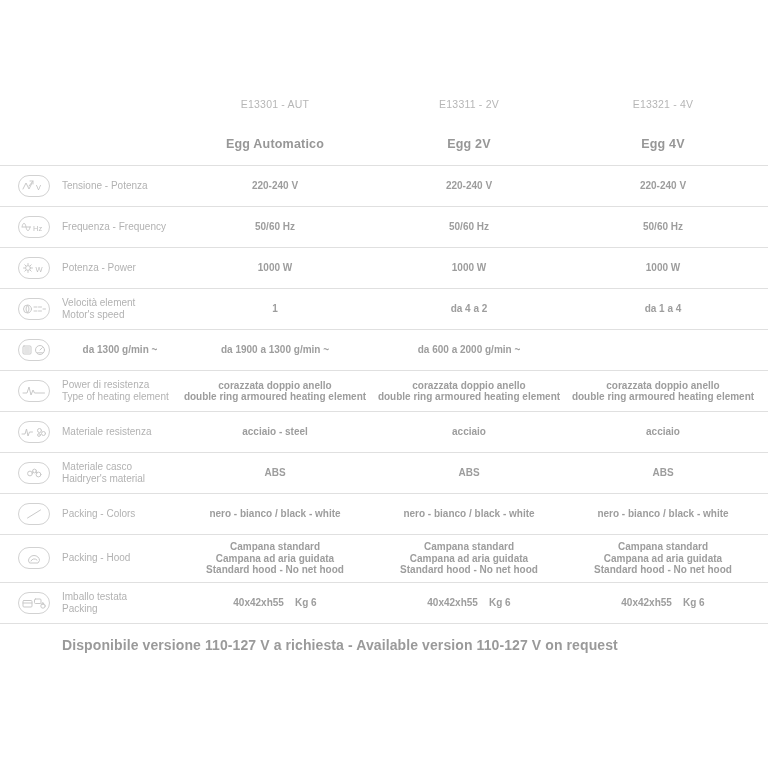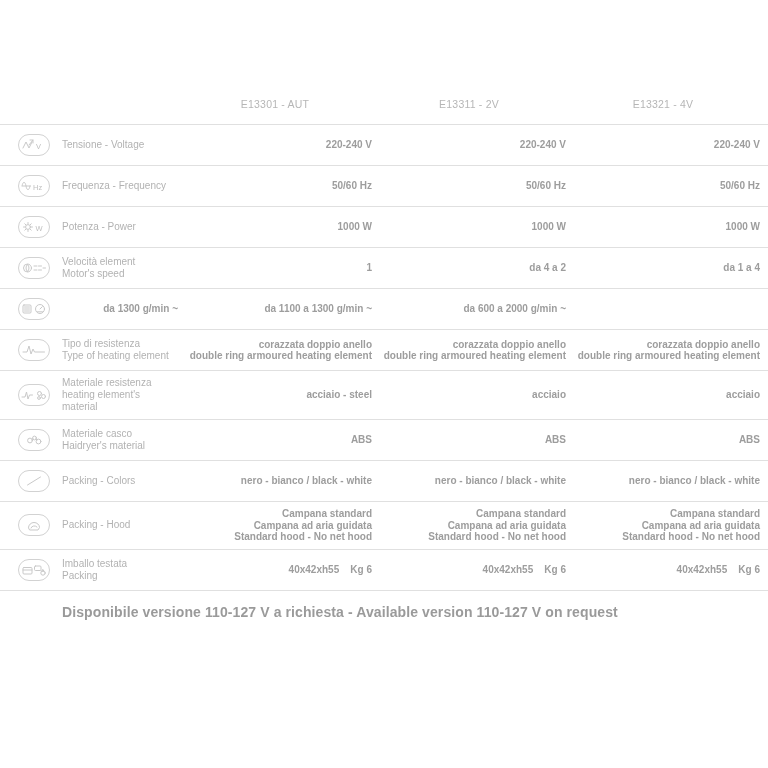--- a/index.html
+++ b/index.html
@@ -24,51 +24,57 @@
     border-top:1px solid #e0e0e0; padding:6px 8px 6px 0; width:768px;
   }
   .icon-cell { display:flex; justify-content:flex-start; padding-left:18px; }
   .pill {
     display:inline-flex; align-items:center; justify-content:center;
     width:32px; height:22px; border:1px solid #d2d2d2; border-radius:11px; box-sizing:border-box;
   }
   .pill svg { display:block; }
   .label-cell { color:#b2b2b2; font-size:10px; line-height:12px; }
   .value-cell { text-align:center; color:#9d9d9d; font-weight:bold; font-size:10px; line-height:11.5px; }
-  .value-cell div { white-space:pre-wrap;text-align:right; }
+  .value-cell div { white-space:pre-wrap; }
   .footnote {
     margin:13px 0 0 62px; color:#9a9a9a; font-weight:bold; font-size:14px; letter-spacing:.1px;
   }
 </style>
 </head>
 <body>
 
 <div class="page">
 
   <div class="header-codes">
     <div class="spacer"></div>
     <div class="model-code">E13301 - AUT</div>
     <div class="model-code">E13311 - 2V</div>
     <div class="model-code">E13321 - 4V</div>
   </div>
 
+  <div class="header-models">
+    <div class="spacer"></div>
+    <div class="model-name">Egg Automatico</div>
+    <div class="model-name">Egg 2V</div>
+    <div class="model-name">Egg 4V</div>
+  </div>
 
   <div class="rows" id="rows">
   <div class="row">
     <div class="icon-cell">
       <span class="pill">
             <svg width="30" height="20" viewBox="0 0 30 20">
               <path fill="none" stroke="#c9c9c9" stroke-width="1" stroke-linecap="round" stroke-linejoin="round" d="M4 13 l3 -6 3 6 3 -6"></path>
               <path fill="none" stroke="#c9c9c9" stroke-width="1" stroke-linecap="round" stroke-linejoin="round" d="M10 10 l4 -5 m0 3 v-3 h-3"></path>
               <text fill="#c0c0c0" font-family="Liberation Sans, sans-serif" font-size="7.5" x="17" y="13.5">V</text>
             </svg>
           </span>
     </div>
     <div class="label-cell">
-          <div>Tensione - Voltage</div>
+          <div>Tensione - Potenza</div>
         </div>
     <div class="value-cell">
           <div>220-240 V</div>
         </div>
     <div class="value-cell">
           <div>220-240 V</div>
         </div>
     <div class="value-cell">
           <div>220-240 V</div>
         </div>
@@ -155,37 +161,37 @@
               <path fill="none" stroke="#c9c9c9" stroke-width="1" stroke-linecap="round" stroke-linejoin="round" d="M5.5 8 h5 M5.5 10 h5 M5.5 12 h5"></path>
               <circle fill="none" stroke="#c9c9c9" stroke-width="1" stroke-linecap="round" stroke-linejoin="round" cx="21" cy="10" r="4.5"></circle>
               <path fill="none" stroke="#c9c9c9" stroke-width="1" stroke-linecap="round" stroke-linejoin="round" d="M21 10 l2.3 -2.3 M18.5 12.8 h5"></path>
             </svg>
           </span>
     </div>
     <div class="value-cell">
           <div>da 1300 g/min ~</div>
         </div>
     <div class="value-cell">
-          <div>da 1100 a 1300 g/min ~</div>
+          <div>da 1900 a 1300 g/min ~</div>
         </div>
     <div class="value-cell">
           <div>da 600 a 2000 g/min ~</div>
         </div>
   </div>
 
   <div class="row">
     <div class="icon-cell">
       <span class="pill">
             <svg width="30" height="20" viewBox="0 0 30 20">
               <path fill="none" stroke="#c9c9c9" stroke-width="1" stroke-linecap="round" stroke-linejoin="round" d="M4 12 h4 l2 -6 2 8 2 -5 1.5 3 h10"></path>
             </svg>
           </span>
     </div>
     <div class="label-cell">
-          <div>Tipo di resistenza</div>
+          <div>Power di resistenza</div>
           <div>Type of heating element</div>
         </div>
     <div class="value-cell">
           <div>corazzata doppio anello</div>
           <div>double ring armoured heating element</div>
         </div>
     <div class="value-cell">
           <div>corazzata doppio anello</div>
           <div>double ring armoured heating element</div>
         </div>
@@ -201,21 +207,20 @@
             <svg width="30" height="20" viewBox="0 0 30 20">
               <path fill="none" stroke="#c9c9c9" stroke-width="1" stroke-linecap="round" stroke-linejoin="round" d="M3 12 h3 l1.5 -5 1.5 7 1.5 -4 h3"></path>
               <circle fill="none" stroke="#c9c9c9" stroke-width="1" stroke-linecap="round" stroke-linejoin="round" cx="20.5" cy="8.5" r="2"></circle>
               <circle fill="none" stroke="#c9c9c9" stroke-width="1" stroke-linecap="round" stroke-linejoin="round" cx="24.5" cy="11.5" r="2"></circle>
               <circle fill="none" stroke="#c9c9c9" stroke-width="1" stroke-linecap="round" stroke-linejoin="round" cx="20" cy="13" r="1.4"></circle>
             </svg>
           </span>
     </div>
     <div class="label-cell">
           <div>Materiale resistenza</div>
-          <div>heating element's material</div>
         </div>
     <div class="value-cell">
           <div>acciaio - steel</div>
         </div>
     <div class="value-cell">
           <div>acciaio</div>
         </div>
     <div class="value-cell">
           <div>acciaio</div>
         </div>

